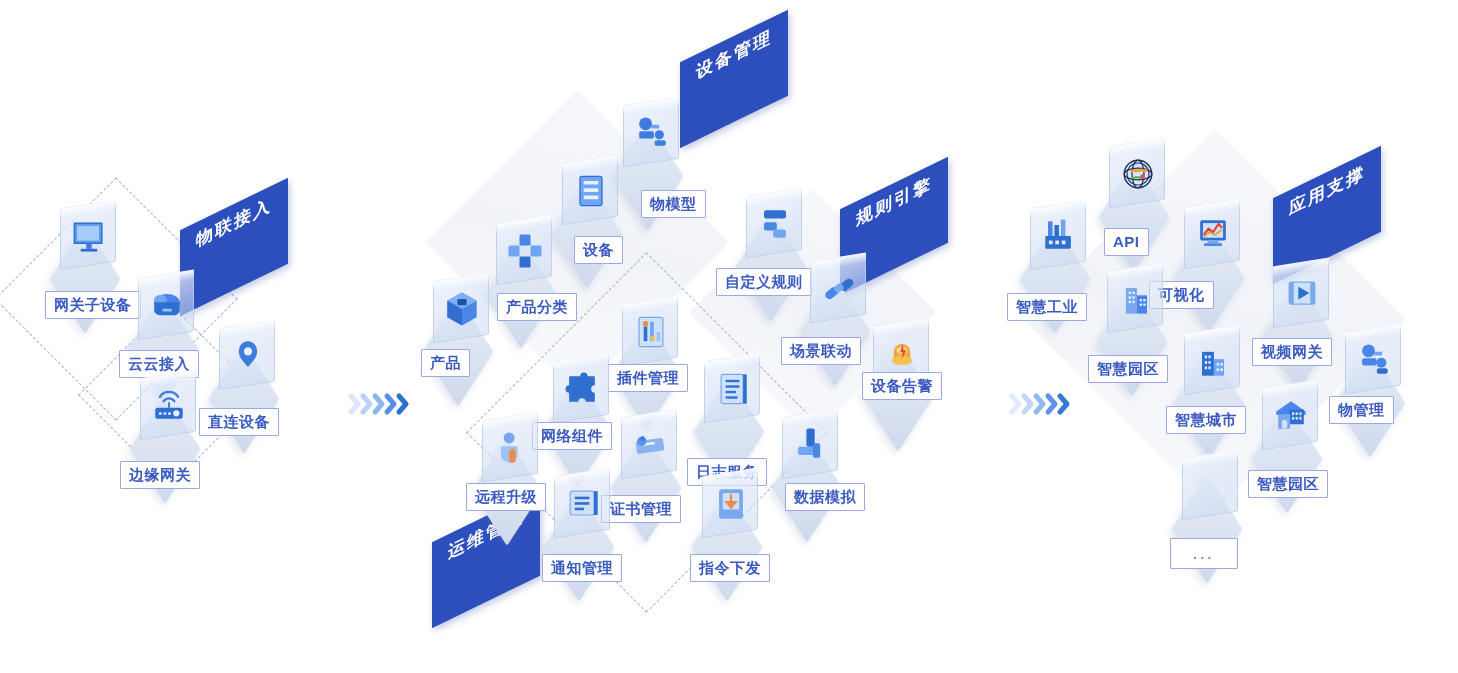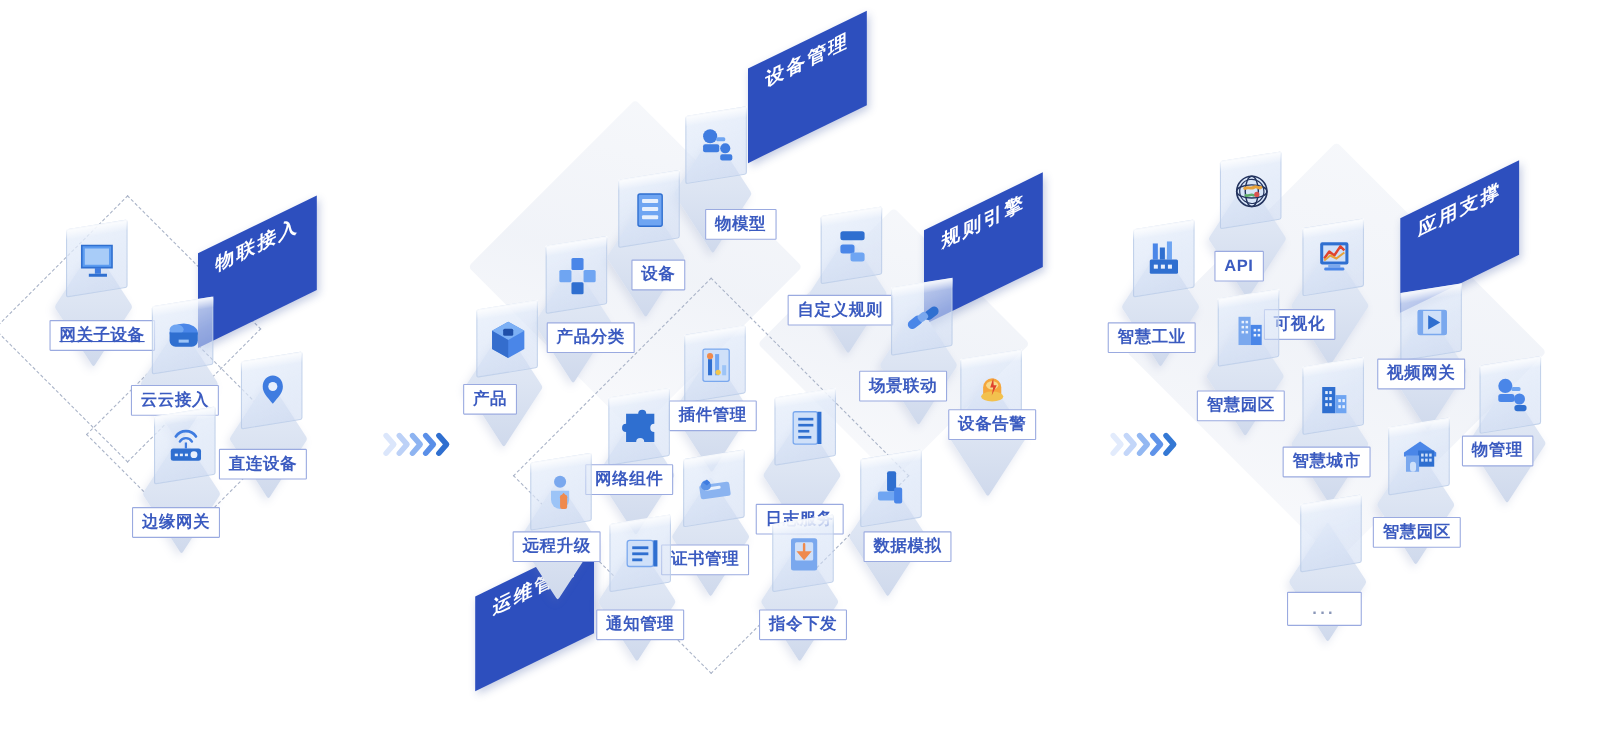--- a/index.html
+++ b/index.html
@@ -120,21 +120,21 @@
           <g>
             <path d="M8 10h30v22H8z" fill="#5b9bf0"></path>
             <path d="M8 10h30v22H8z" fill="none" stroke="#2f6fd0" stroke-width="1.6"></path>
             <path d="M11 13h24v16H11z" fill="#a8ccf8"></path>
             <path d="M21 32h6v6h-6z" fill="#3f7ce0"></path>
             <path d="M15 38h18v3H15z" fill="#2f6fd0"></path>
           </g>
         </svg>
     </div>
   </div>
-  <div class="lbl" style="left:45px; top:291px;text-decoration:underline;">网关子设备</div>
+  <div class="lbl" style="left:45px; top:291px;">网关子设备</div>
 
   <div class="node" style="left:124px; top:270px;">
     <div class="plat"></div>
     <div class="cube"></div>
     <div class="glyph">
       <svg viewBox="0 0 48 48">
           <g>
             <ellipse cx="24" cy="20" rx="14" ry="9" fill="#4a86e8"></ellipse>
             <ellipse cx="17" cy="17" rx="7" ry="5" fill="#6fa5f2"></ellipse>
             <path d="M10 20h28v8a6 6 0 0 1-6 6H16a6 6 0 0 1-6-6z" fill="#2f6fd0"></path>
@@ -522,21 +522,21 @@
       <svg viewBox="0 0 48 48">
           <g>
             <rect x="10" y="11" width="28" height="24" rx="2" fill="#cfe0f9" stroke="#7aa8ee" stroke-width="1.3"></rect>
             <rect x="10" y="11" width="5" height="24" fill="#7aa8ee"></rect>
             <rect x="33" y="11" width="5" height="24" fill="#7aa8ee"></rect>
             <path d="M20 16l12 7-12 7z" fill="#2f6fd0"></path>
           </g>
         </svg>
     </div>
   </div>
-  <div class="lbl" style="left:1252px; top:326px;">视频网关</div>
+  <div class="lbl" style="left:1252px; top:338px;">视频网关</div>
 
   <div class="node" style="left:1093px; top:263px;">
     <div class="plat"></div>
     <div class="cube"></div>
     <div class="glyph">
       <svg viewBox="0 0 48 48">
           <g>
             <rect x="13" y="12" width="12" height="28" fill="#7aa8ee"></rect>
             <rect x="25" y="20" width="11" height="20" fill="#4a86e8"></rect>
             <g fill="#e8f0fd">

